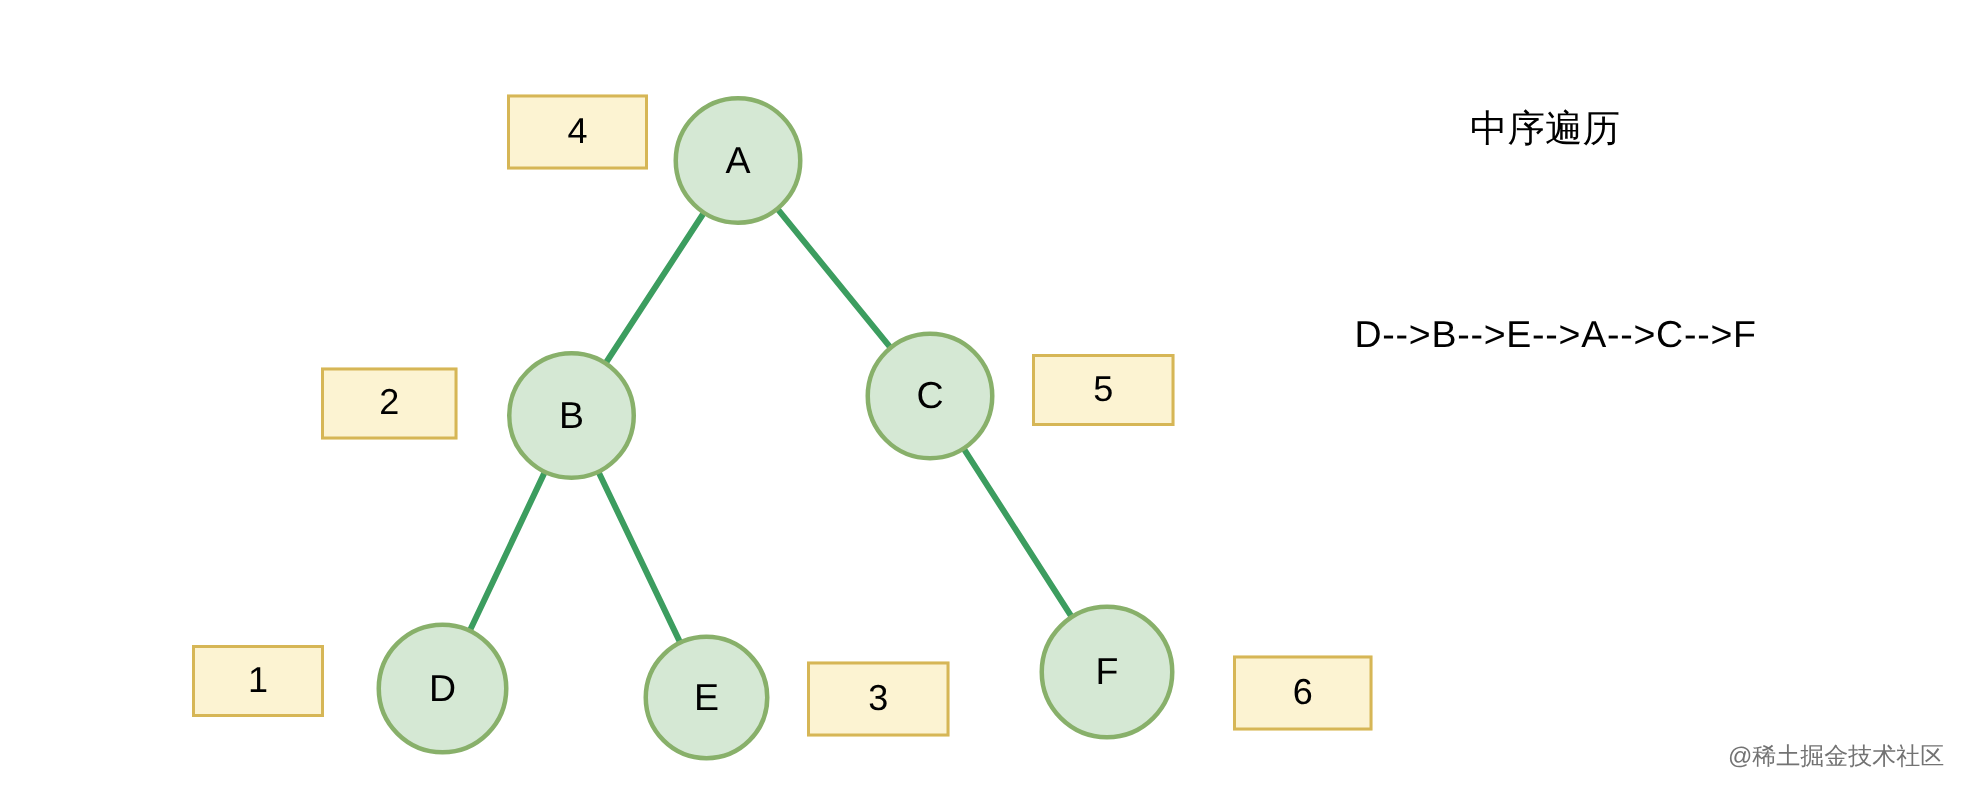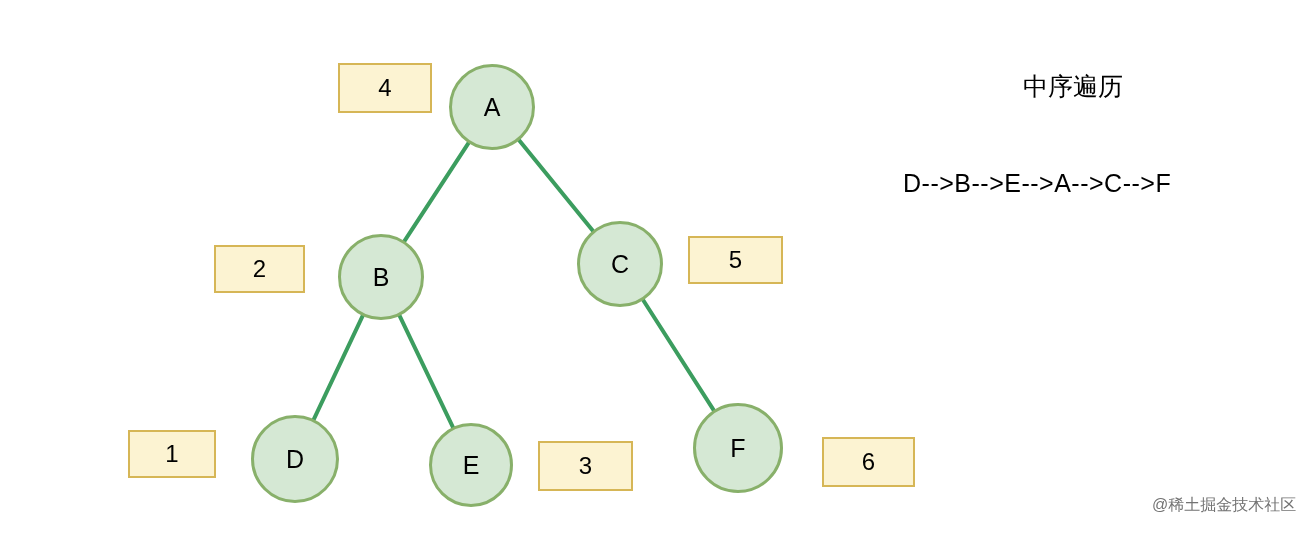--- a/index.html
+++ b/index.html
@@ -61,20 +61,21 @@
     line-height: 1;
     white-space: nowrap;
   }
   .caption-sequence {
     position: absolute;
     color: #000000;
     font-size: 25px;
     line-height: 1;
     white-space: nowrap;
     letter-spacing: 0.5px;
+    margin-top: 40px;
   }
   .watermark {
     position: absolute;
     color: #d2d2d2;
     font-size: 16px;
     line-height: 1;
     white-space: nowrap;
     z-index: 5;
   }
 </style>
@@ -103,19 +104,19 @@
     </div>
   <div id="boxes-group">
       <div class="order-box" style="left: 128px; top: 430px; width: 88px; height: 48px; background: rgb(252, 243, 210); border-color: rgb(214, 182, 86); color: rgb(0, 0, 0);">1</div>
       <div class="order-box" style="left: 214px; top: 245px; width: 91px; height: 48px; background: rgb(252, 243, 210); border-color: rgb(214, 182, 86); color: rgb(0, 0, 0);">2</div>
       <div class="order-box" style="left: 538px; top: 441px; width: 95px; height: 50px; background: rgb(252, 243, 210); border-color: rgb(214, 182, 86); color: rgb(0, 0, 0);">3</div>
       <div class="order-box" style="left: 338px; top: 63px; width: 94px; height: 50px; background: rgb(252, 243, 210); border-color: rgb(214, 182, 86); color: rgb(0, 0, 0);">4</div>
       <div class="order-box" style="left: 688px; top: 236px; width: 95px; height: 48px; background: rgb(252, 243, 210); border-color: rgb(214, 182, 86); color: rgb(0, 0, 0);">5</div>
       <div class="order-box" style="left: 822px; top: 437px; width: 93px; height: 50px; background: rgb(252, 243, 210); border-color: rgb(214, 182, 86); color: rgb(0, 0, 0);">6</div>
     </div>
 
-  <div class="caption-title" id="caption-title" style="left: 980px; top: 74px; color: rgb(0, 0, 0); margin-left: 43px;">中序遍历</div>
+  <div class="caption-title" id="caption-title" style="left: 980px; top: 74px; color: rgb(0, 0, 0);">中序遍历</div>
 
   <div class="caption-sequence" id="caption-sequence" style="left: 903px; top: 171px; color: rgb(0, 0, 0);">D--&gt;B--&gt;E--&gt;A--&gt;C--&gt;F</div>
 
   <div class="watermark" id="watermark" style="left: 1152px; top: 497px; color: #737373;">@稀土掘金技术社区</div>
 
 </div>
 
 </body></html>

